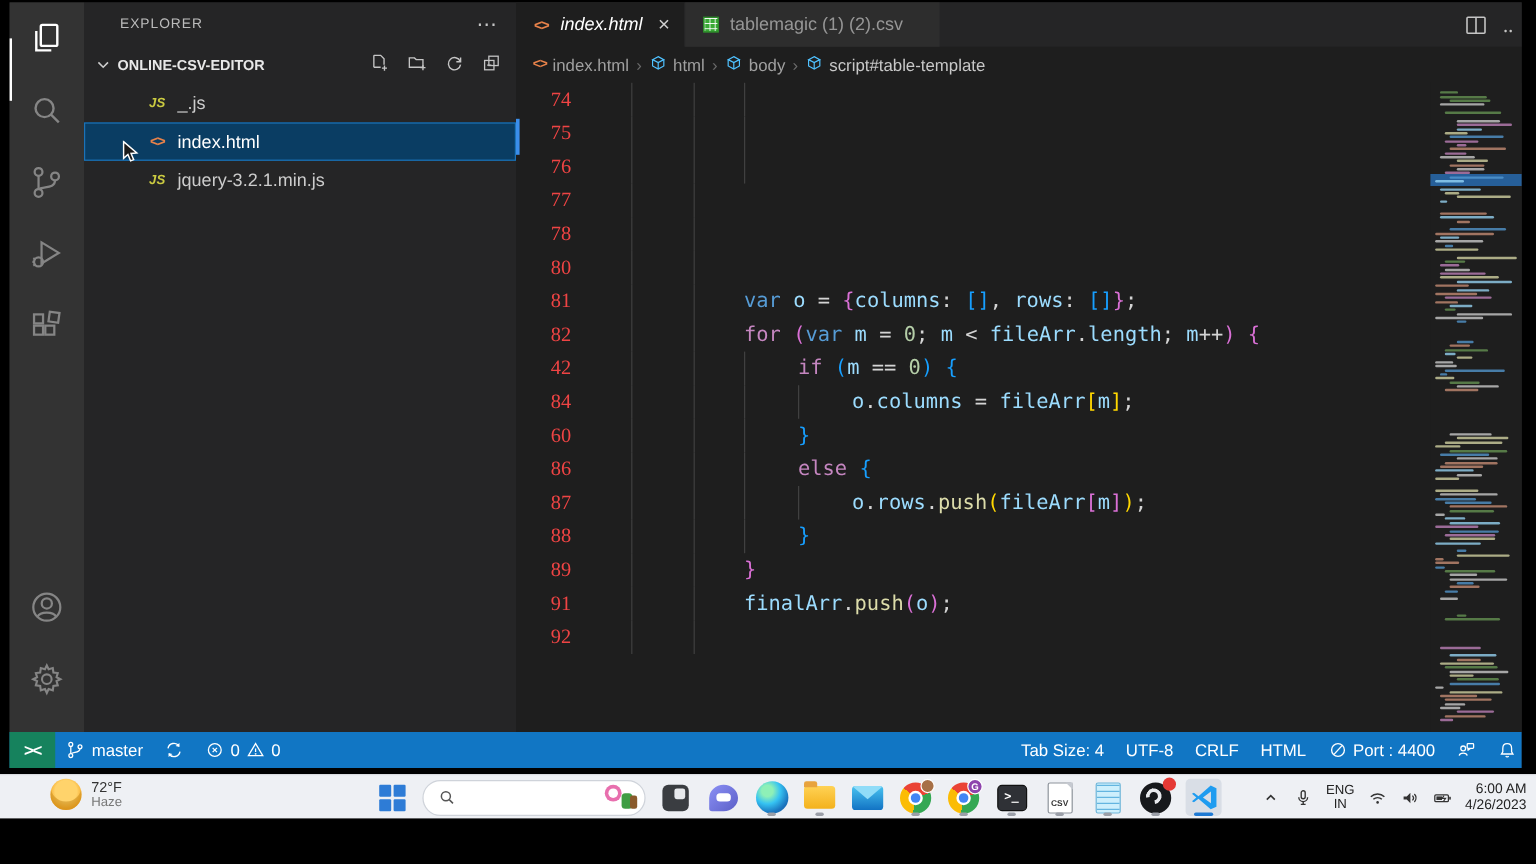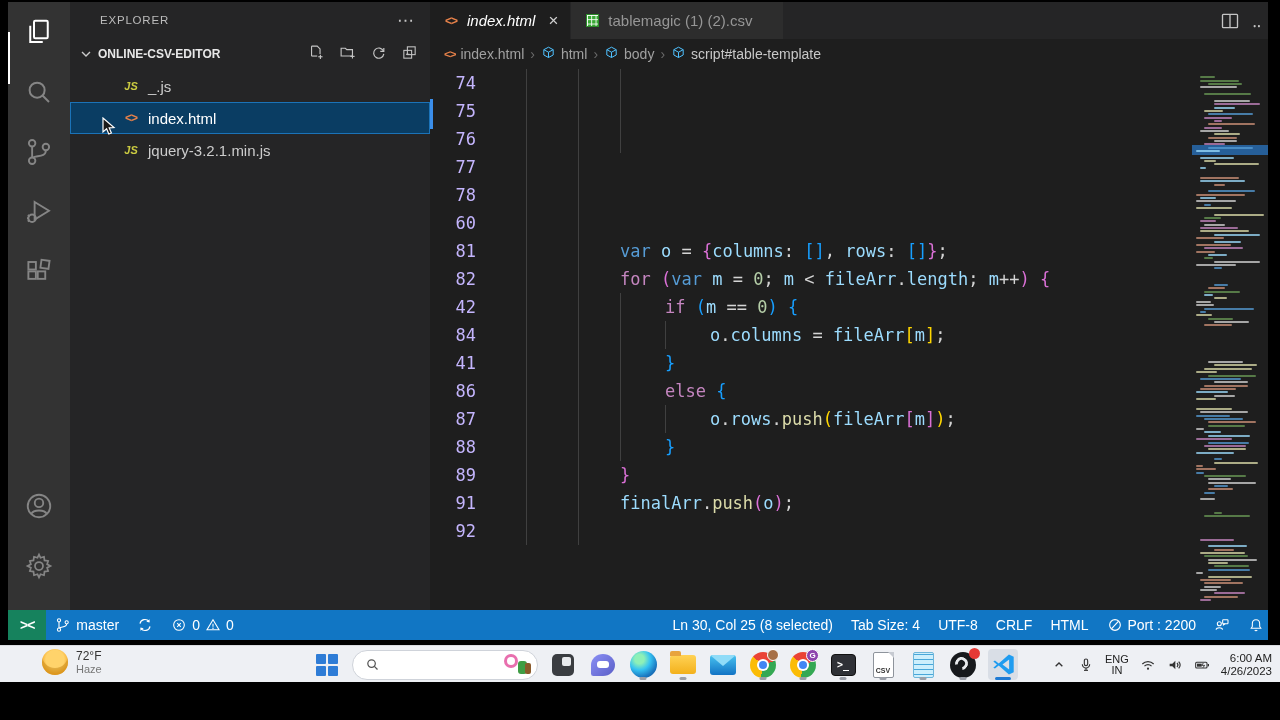--- a/index.html
+++ b/index.html
@@ -65,21 +65,21 @@
   .bc-item { display:flex; align-items:center; gap:5px; cursor:pointer; }
   .bc-item:last-child { color:#c8c8c8; }
   .bc-sep { color:#6a6a6a; margin:0 2px; }
   .bc-cube svg { width:15px; height:15px; color:#4fc1ff; }
   .bc-html { color:#e8824a; font-weight:bold; font-size:11.5px; letter-spacing:-1px; }
 
   .code-wrap { flex:1; display:flex; position:relative; min-height:0; }
   .sel-strip { position:absolute; left:0; top:30px; width:3px; height:30px; background:#3b8eea; }
   .code-col { flex:1; font-family:"DejaVu Sans Mono", monospace; font-size:17px; }
   .code-line { display:flex; height:28px; line-height:28px; cursor:text; }
-  .ln { width:62px; flex:none; text-align:right; padding-right:16px; color:#c4b5fd; }
+  .ln { width:62px; flex:none; text-align:right; padding-right:16px; color:#ef4444;font-family:Liberation Serif, serif; }
   .code-text { flex:1; position:relative; white-space:pre; }
   .guide { position:absolute; top:0; bottom:0; width:1px; background:#404040; }
 
   .minimap { width:76px; flex:none; position:relative; background:#1e1e1e; cursor:pointer; }
   .mm-band { position:absolute; left:0; right:0; top:76px; height:10px; background:#265f99; }
   .mm-bar { position:absolute; height:2px; border-radius:1px; opacity:.75; }
 
   
   .statusbar { height:30px; background:#1176c4; display:flex; align-items:center;
                color:#ffffff; font-size:14px; flex:none; }
@@ -311,41 +311,41 @@
               </div>
               <div class="code-line">
                 <span class="ln">77</span>
                 <span class="code-text" style="padding-left:128px"><span class="guide" style="left:34px"></span><span class="guide" style="left:86px"></span></span>
               </div>
               <div class="code-line">
                 <span class="ln">78</span>
                 <span class="code-text" style="padding-left:0px"><span class="guide" style="left:34px"></span><span class="guide" style="left:86px"></span></span>
               </div>
               <div class="code-line">
-                <span class="ln">60</span>
+                <span class="ln">80</span>
                 <span class="code-text" style="padding-left:0px"><span class="guide" style="left:34px"></span><span class="guide" style="left:86px"></span></span>
               </div>
               <div class="code-line">
                 <span class="ln">81</span>
                 <span class="code-text" style="padding-left:128px"><span class="guide" style="left:34px"></span><span class="guide" style="left:86px"></span><span style="color:#569CD6">var </span><span style="color:#9CDCFE">o</span><span style="color:#D4D4D4"> = </span><span style="color:#DA70D6">{</span><span style="color:#9CDCFE">columns</span><span style="color:#D4D4D4">: </span><span style="color:#179FFF">[]</span><span style="color:#D4D4D4">, </span><span style="color:#9CDCFE">rows</span><span style="color:#D4D4D4">: </span><span style="color:#179FFF">[]</span><span style="color:#DA70D6">}</span><span style="color:#D4D4D4">;</span></span>
               </div>
               <div class="code-line">
                 <span class="ln">82</span>
                 <span class="code-text" style="padding-left:128px"><span class="guide" style="left:34px"></span><span class="guide" style="left:86px"></span><span style="color:#C586C0">for </span><span style="color:#DA70D6">(</span><span style="color:#569CD6">var </span><span style="color:#9CDCFE">m</span><span style="color:#D4D4D4"> = </span><span style="color:#B5CEA8">0</span><span style="color:#D4D4D4">; </span><span style="color:#9CDCFE">m</span><span style="color:#D4D4D4"> &lt; </span><span style="color:#9CDCFE">fileArr</span><span style="color:#D4D4D4">.</span><span style="color:#9CDCFE">length</span><span style="color:#D4D4D4">; </span><span style="color:#9CDCFE">m</span><span style="color:#D4D4D4">++</span><span style="color:#DA70D6">)</span><span style="color:#D4D4D4"> </span><span style="color:#DA70D6">{</span></span>
               </div>
               <div class="code-line">
                 <span class="ln">42</span>
                 <span class="code-text" style="padding-left:173px"><span class="guide" style="left:34px"></span><span class="guide" style="left:86px"></span><span class="guide" style="left:128px"></span><span style="color:#C586C0">if </span><span style="color:#179FFF">(</span><span style="color:#9CDCFE">m</span><span style="color:#D4D4D4"> == </span><span style="color:#B5CEA8">0</span><span style="color:#179FFF">)</span><span style="color:#D4D4D4"> </span><span style="color:#179FFF">{</span></span>
               </div>
               <div class="code-line">
                 <span class="ln">84</span>
                 <span class="code-text" style="padding-left:218px"><span class="guide" style="left:34px"></span><span class="guide" style="left:86px"></span><span class="guide" style="left:128px"></span><span class="guide" style="left:173px"></span><span style="color:#9CDCFE">o</span><span style="color:#D4D4D4">.</span><span style="color:#9CDCFE">columns</span><span style="color:#D4D4D4"> = </span><span style="color:#9CDCFE">fileArr</span><span style="color:#FFD700">[</span><span style="color:#9CDCFE">m</span><span style="color:#FFD700">]</span><span style="color:#D4D4D4">;</span></span>
               </div>
               <div class="code-line">
-                <span class="ln">41</span>
+                <span class="ln">60</span>
                 <span class="code-text" style="padding-left:173px"><span class="guide" style="left:34px"></span><span class="guide" style="left:86px"></span><span class="guide" style="left:128px"></span><span style="color:#179FFF">}</span></span>
               </div>
               <div class="code-line">
                 <span class="ln">86</span>
                 <span class="code-text" style="padding-left:173px"><span class="guide" style="left:34px"></span><span class="guide" style="left:86px"></span><span class="guide" style="left:128px"></span><span style="color:#C586C0">else </span><span style="color:#179FFF">{</span></span>
               </div>
               <div class="code-line">
                 <span class="ln">87</span>
                 <span class="code-text" style="padding-left:218px"><span class="guide" style="left:34px"></span><span class="guide" style="left:86px"></span><span class="guide" style="left:128px"></span><span class="guide" style="left:173px"></span><span style="color:#9CDCFE">o</span><span style="color:#D4D4D4">.</span><span style="color:#9CDCFE">rows</span><span style="color:#D4D4D4">.</span><span style="color:#DCDCAA">push</span><span style="color:#FFD700">(</span><span style="color:#9CDCFE">fileArr</span><span style="color:#DA70D6">[</span><span style="color:#9CDCFE">m</span><span style="color:#DA70D6">]</span><span style="color:#FFD700">)</span><span style="color:#D4D4D4">;</span></span>
               </div>
@@ -523,31 +523,30 @@
           </svg>
         <span>0</span>
         <svg viewBox="0 0 24 24" fill="none" stroke="#fff" stroke-width="1.6">
             <path d="M12 4 L21 19 H3 Z"></path>
             <line x1="12" y1="10" x2="12" y2="14.5"></line>
             <circle cx="12" cy="16.8" r="0.4" fill="#fff"></circle>
           </svg>
         <span>0</span>
       </span>
       <span class="st-right">
-        <span class="st-item">Ln 30, Col 25 (8 selected)</span>
         <span class="st-item">Tab Size: 4</span>
         <span class="st-item">UTF-8</span>
         <span class="st-item">CRLF</span>
         <span class="st-item">HTML</span>
         <span class="st-item">
           <svg viewBox="0 0 24 24" fill="none" stroke="#fff" stroke-width="1.7">
               <circle cx="12" cy="12" r="8"></circle>
               <line x1="17" y1="6.5" x2="7" y2="17.5"></line>
             </svg>
-          <span>Port : 2200</span>
+          <span>Port : 4400</span>
         </span>
         <span class="st-item">
           <svg viewBox="0 0 24 24" fill="none" stroke="#fff" stroke-width="1.6">
               <circle cx="8" cy="10" r="3"></circle>
               <path d="M3 19 c1 -4 9 -4 10 0"></path>
               <rect x="13" y="4" width="8" height="6" rx="1"></rect>
               <path d="M15 10 l-1.5 2.5 L17 10"></path>
             </svg>
         </span>
         <span class="st-item" style="padding-right:4px">

